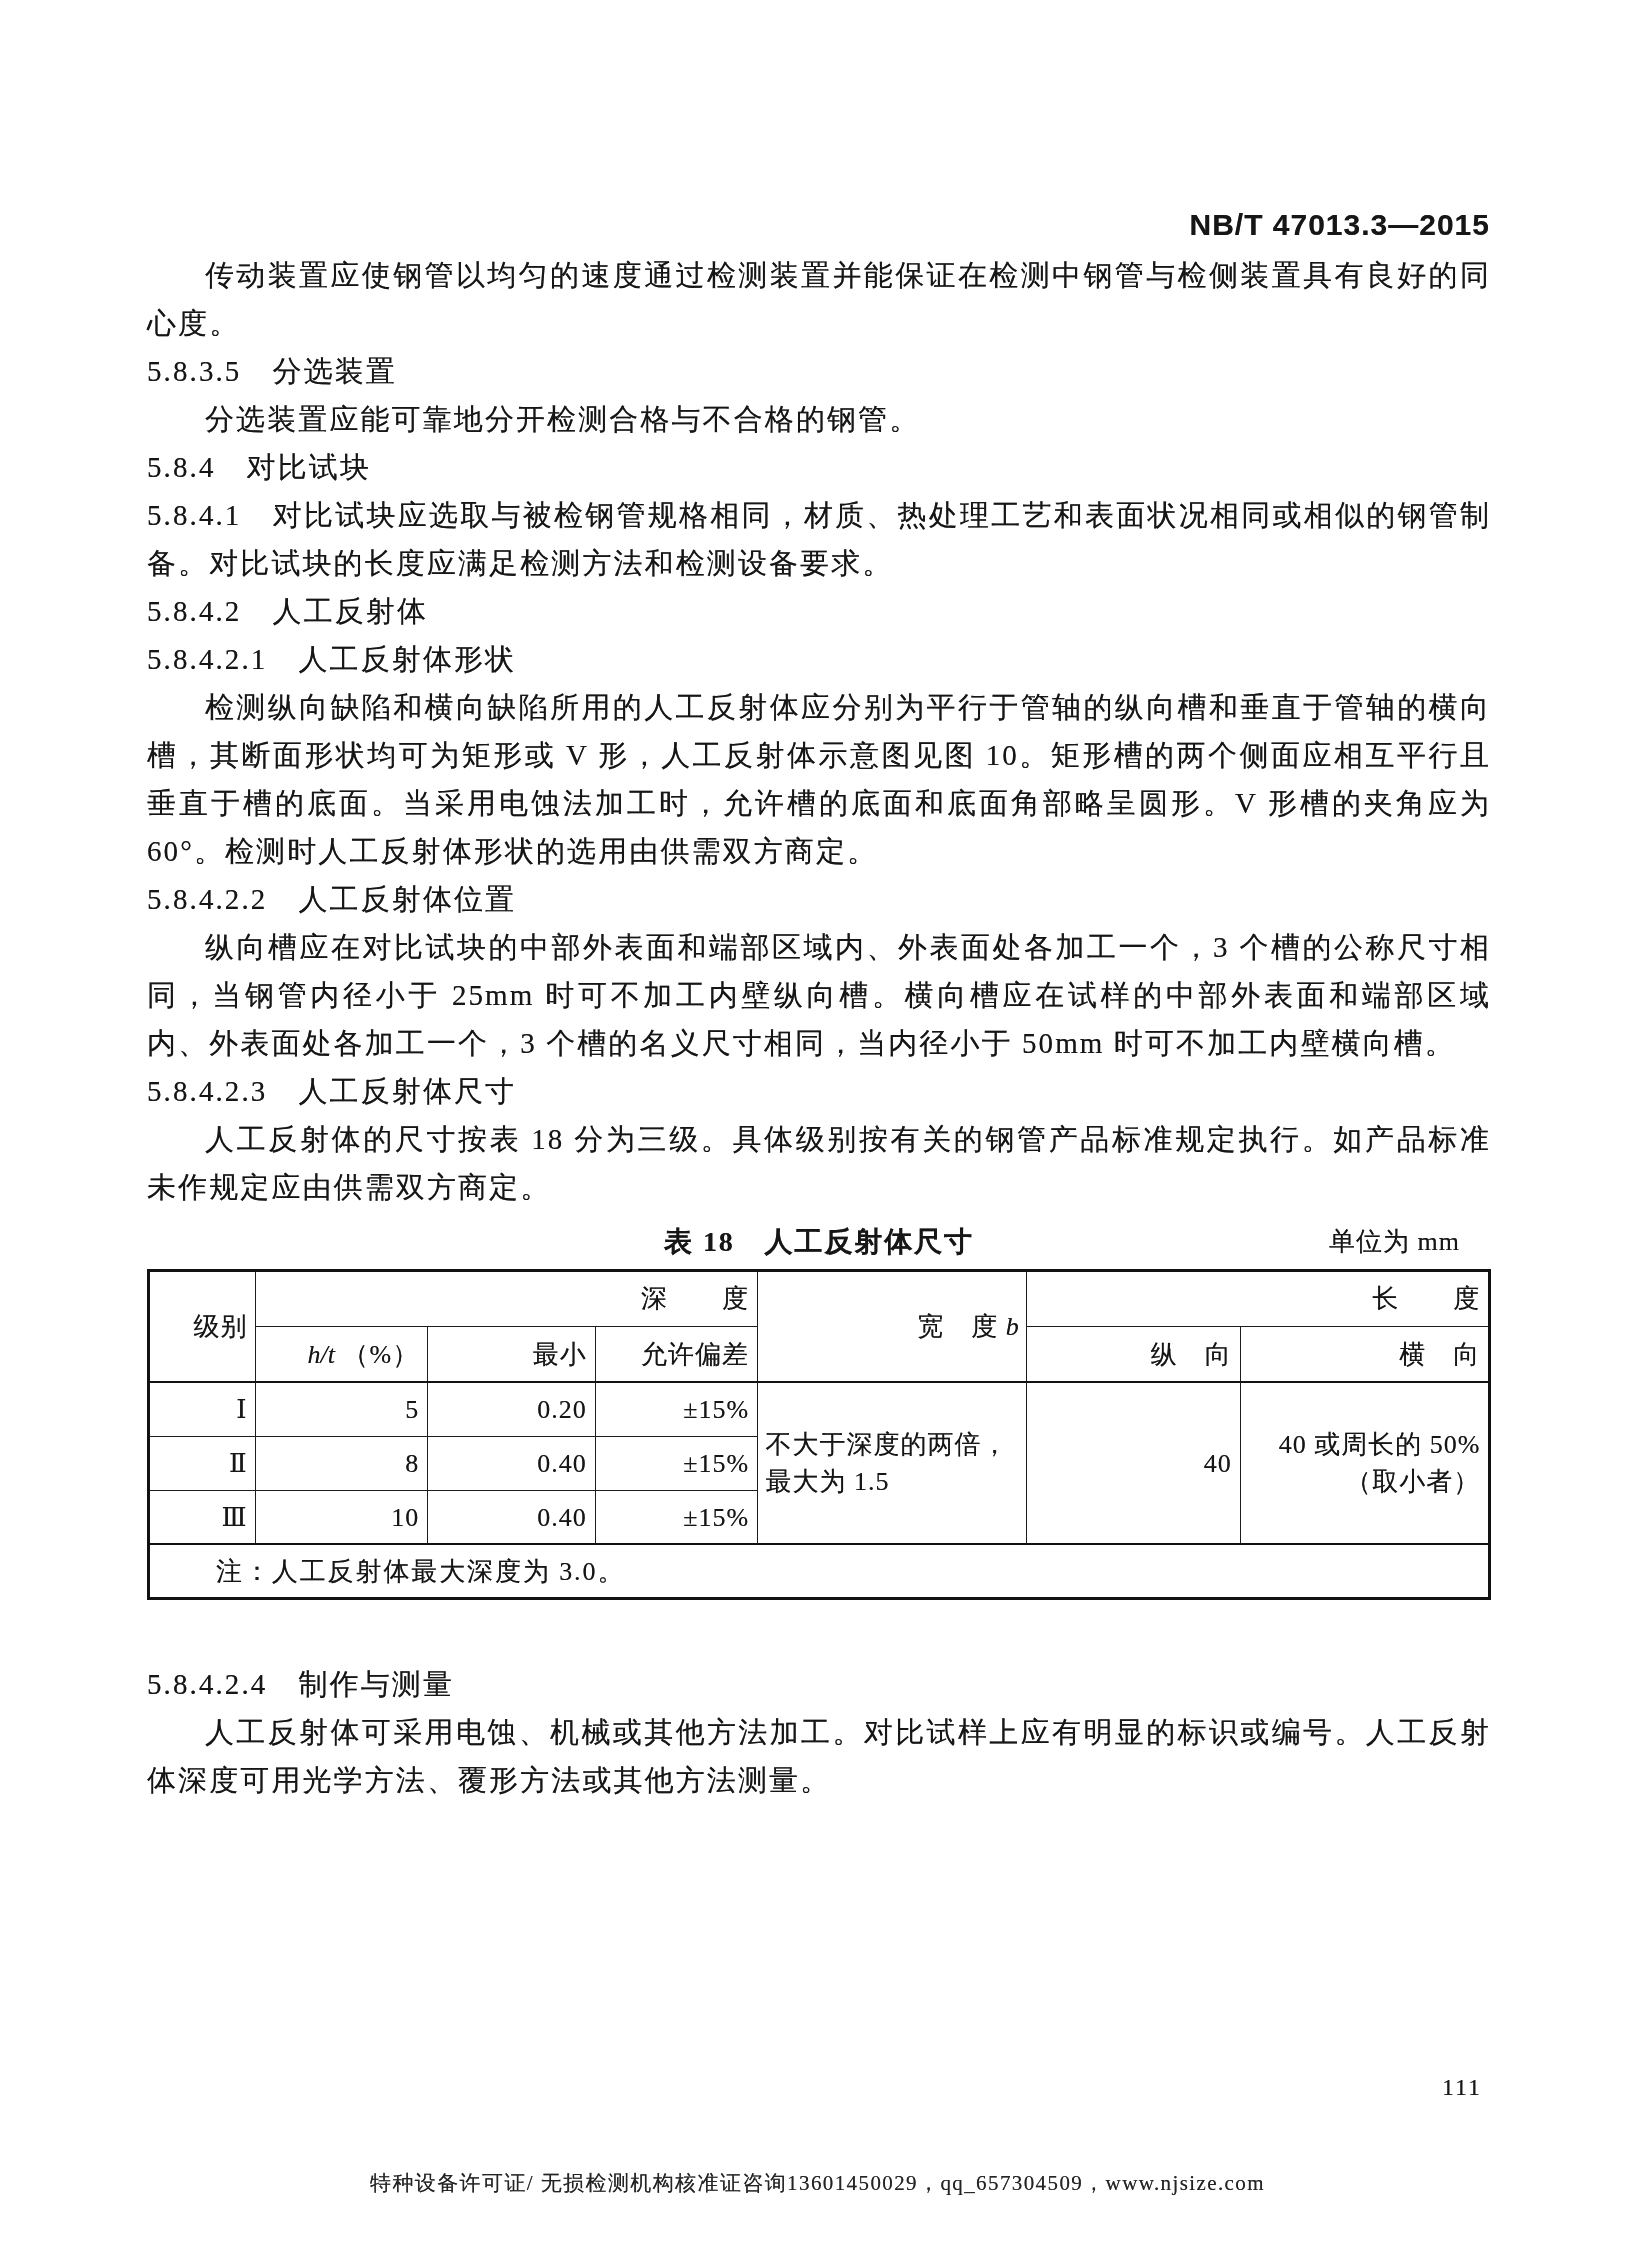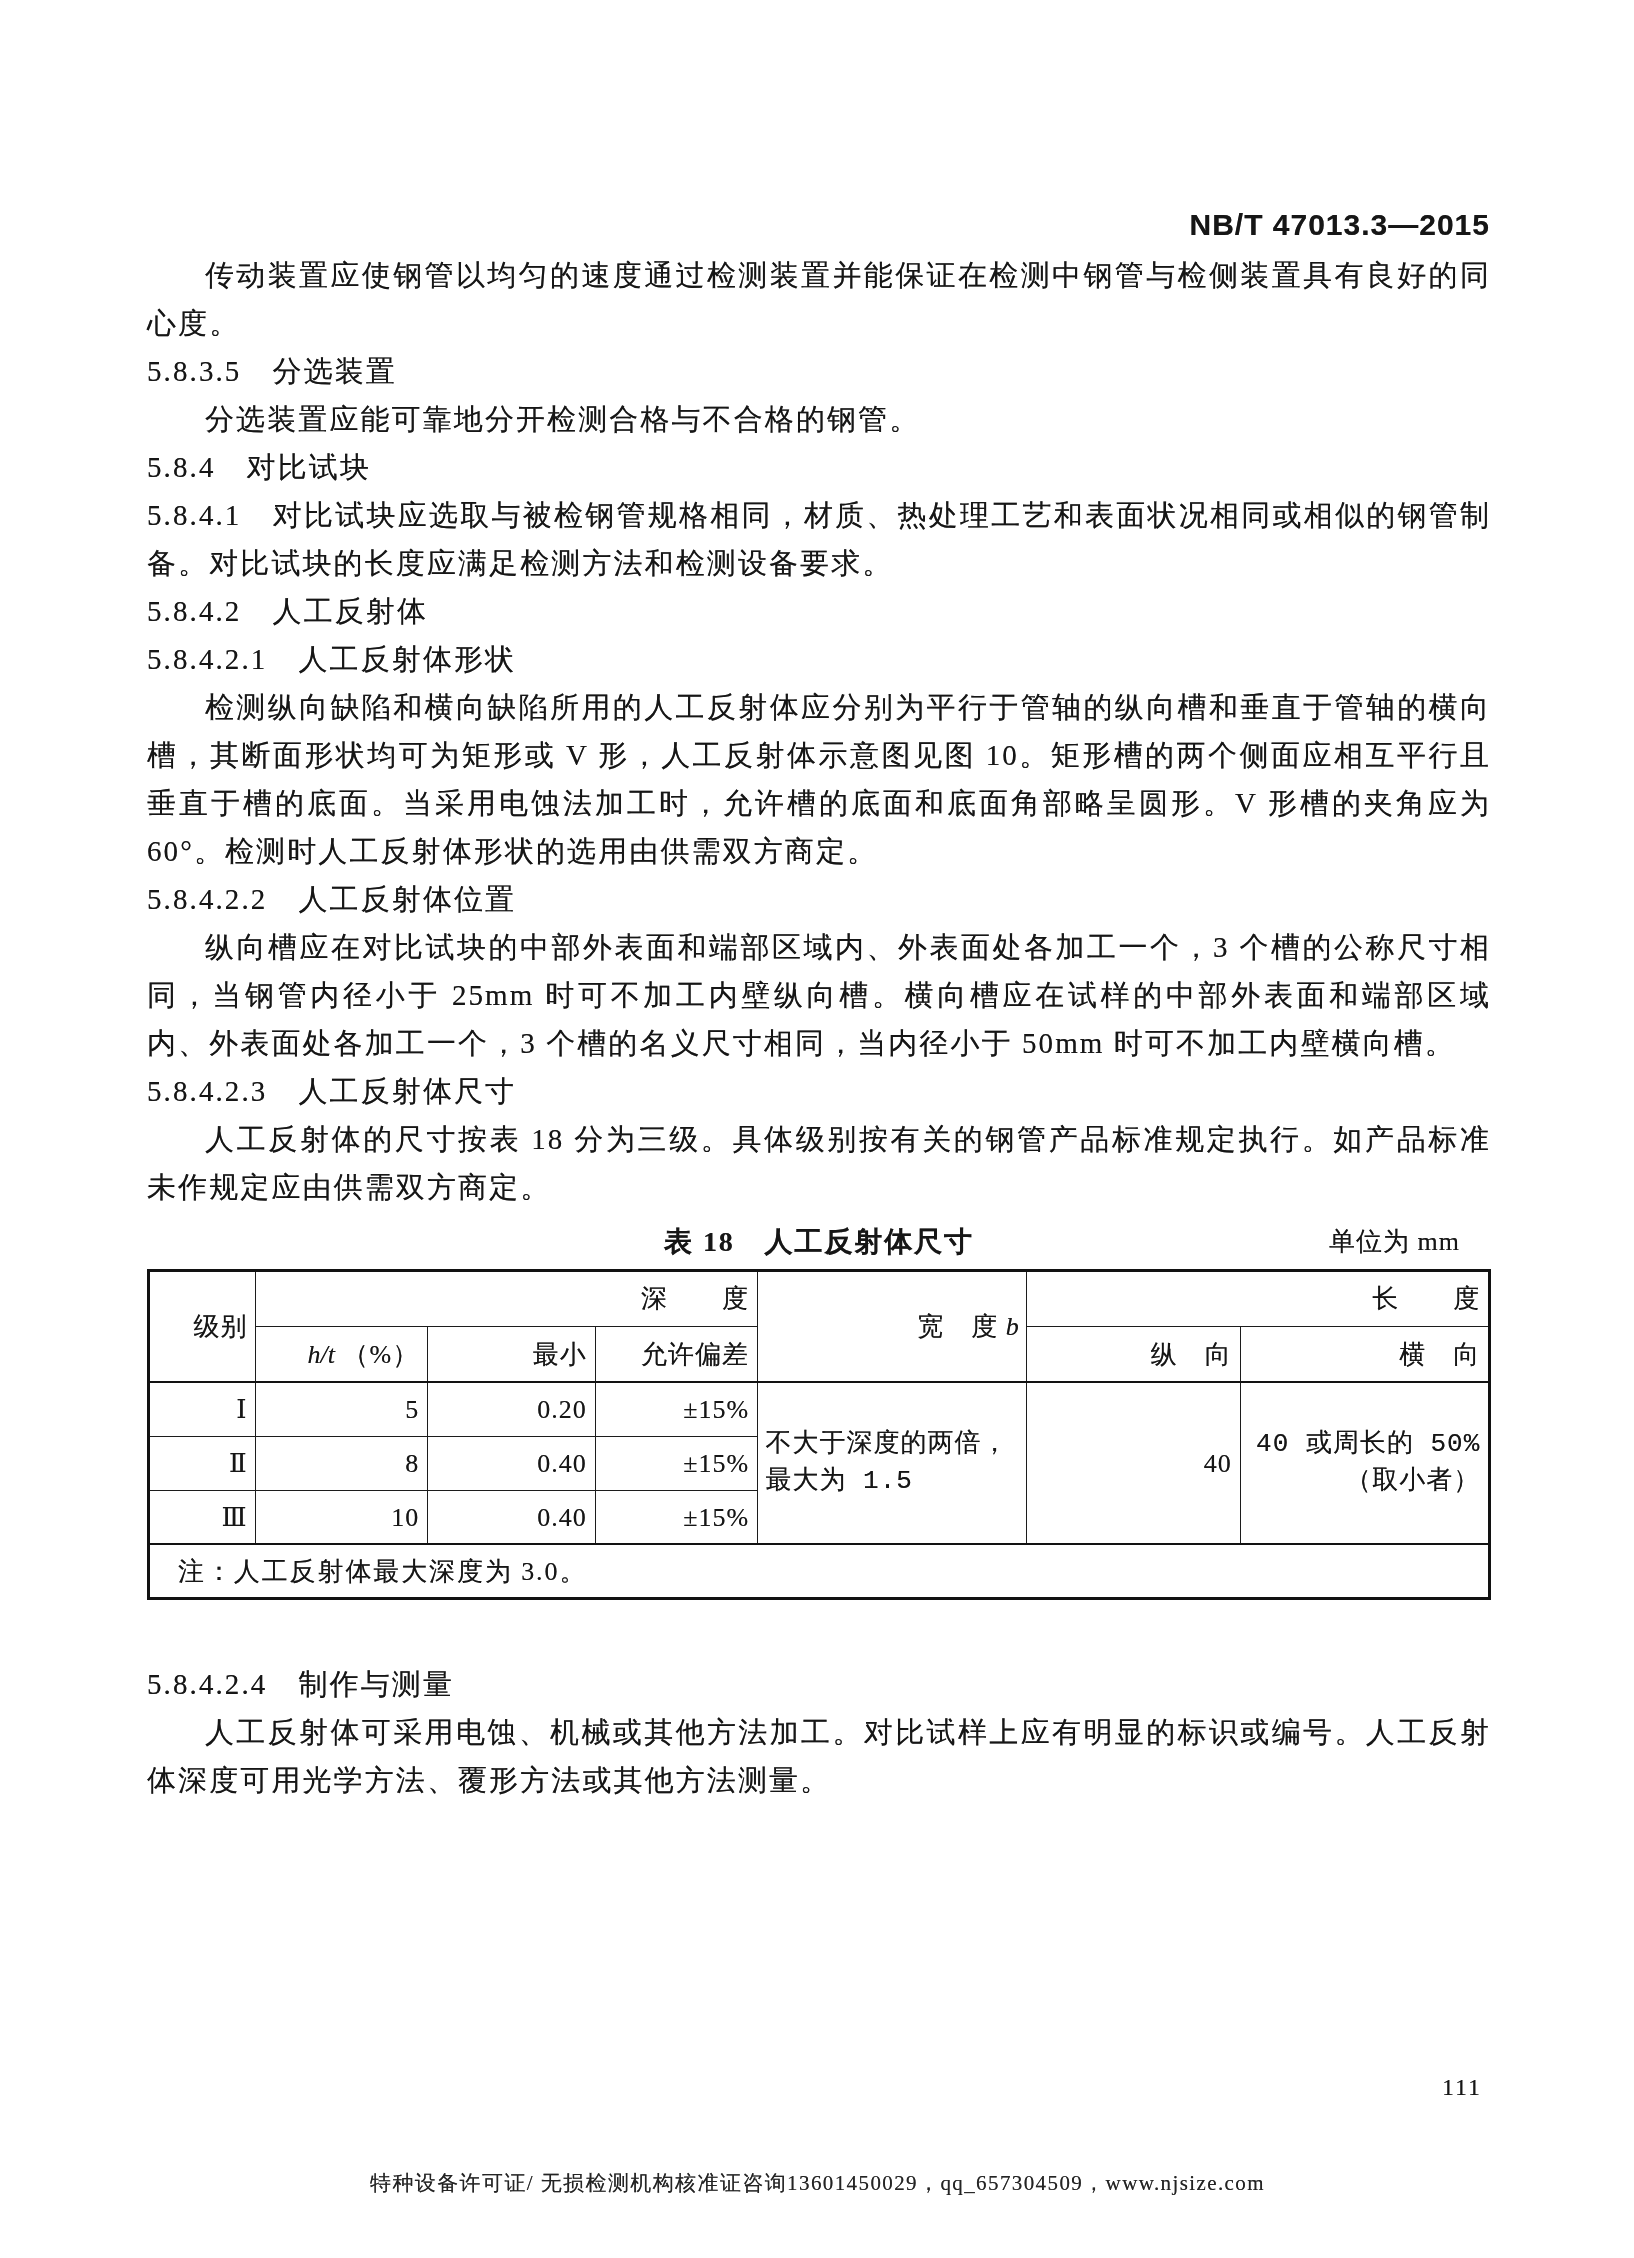--- a/index.html
+++ b/index.html
@@ -38,22 +38,22 @@
     width:100%; border-collapse:collapse; table-layout:fixed;
     font-size:26px; letter-spacing:1px; line-height:37px;
   }
   table.t18 td {
     border:1.9px solid #1c1c1c;
     text-align:right; vertical-align:middle; padding:3.9px 7.7px;
   }
   table.t18 { border:3.9px solid #121212; }
   table.t18 td.thick-bottom { border-bottom:2.9px solid #121212; }
   table.t18 td.left { text-align:left; }
-  table.t18 td.pre { white-space:pre-line;font-family:Liberation Mono, monospace; }
-  table.t18 td.note-cell { padding-left:28px; letter-spacing:1.9px; border-top:2.9px solid #121212; }
+  table.t18 td.pre { white-space:pre-line; }
+  table.t18 td.note-cell { padding-left:66px; letter-spacing:1.9px; border-top:2.9px solid #121212; }
   .var { font-style:italic; font-family:"Liberation Serif",serif; letter-spacing:0; }
   .gap-after-table { height:60px; }
 
   .page-number {
     position:absolute; top:2074px; right:153px;
     font-size:24px; letter-spacing:1.9px;
   }
   .footer-line {
     position:absolute; top:2169px; left:0; width:100%;
     text-align:center; font-size:21px; letter-spacing:1.4px; color:#242424;

